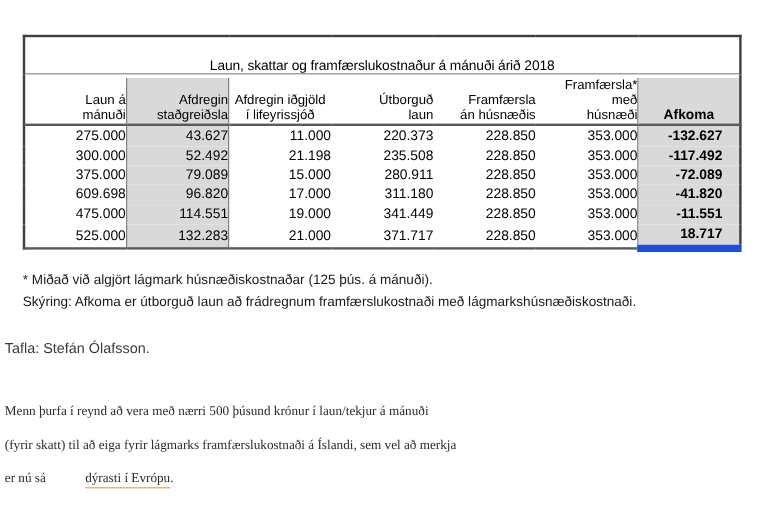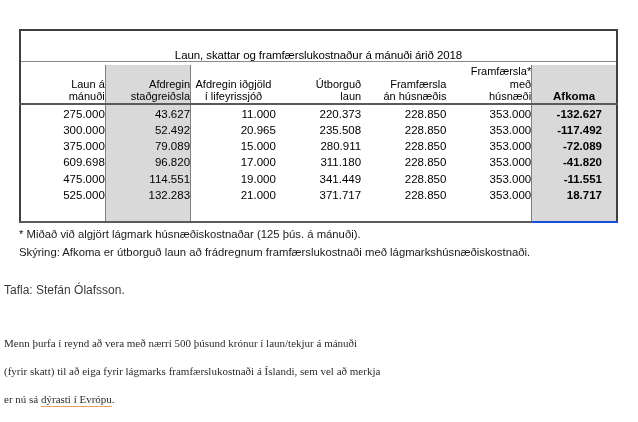--- a/index.html
+++ b/index.html
@@ -100,22 +100,22 @@
   .cell.gray { background: #d9d9d9; }
   .cell.afkoma {
     background: #d9d9d9;
     font-weight: bold;
     padding-right: 14px;
   }
   .cell.sep-left  { border-left: 1px solid #808080; }
   .cell.sep-right { border-right: 1px solid #808080; }
 
   tr.first-body .cell { padding-top: 1px; }
-  tr.last-body .cell { border-bottom: 2px solid #5a5a5a; padding-bottom: 18px; margin-top: 16px; }
-  tr.last-body .cell.afkoma { border-bottom: 2px solid #1d4ed8; }
+  tr.last-body .cell { border-bottom: 2px solid #5a5a5a; padding-bottom: 1px; margin-top: 16px; }
+  tr.last-body .cell.afkoma { border-bottom: 6px solid #1d4ed8; }
 
   
   .edge-left  { border-left: 2px solid #3f3f3f; }
   .edge-right { border-right: 2px solid #3f3f3f; }
 
   
   .footnotes {
     position: absolute;
     left: 19px;
     top: 226px;
@@ -147,20 +147,21 @@
     line-height: 28px;
     color: #2b2b2b;
   }
   .body-para .line { white-space: nowrap; display: block; }
 
   a.inline-link {
     color: #2b2b2b;
     text-decoration: none;
     border-bottom: 1.5px solid #e2a268;
     padding-bottom: 1px;
+    margin-left: 30px;
   }
 </style>
 </head>
 <body>
 
 <div class="page">
 
   <div class="table-wrap">
     <table class="data-table">
       <tbody>
@@ -195,21 +196,21 @@
           <td class="cell">11.000</td>
           <td class="cell">220.373</td>
           <td class="cell">228.850</td>
           <td class="cell sep-right">353.000</td>
           <td class="cell afkoma edge-right">-132.627</td>
         </tr>
 
         <tr>
           <td class="cell edge-left">300.000</td>
           <td class="cell gray sep-left sep-right">52.492</td>
-          <td class="cell">20.965</td>
+          <td class="cell">21.198</td>
           <td class="cell">235.508</td>
           <td class="cell">228.850</td>
           <td class="cell sep-right">353.000</td>
           <td class="cell afkoma edge-right">-117.492</td>
         </tr>
 
 
         <tr>
           <td class="cell edge-left">375.000</td>
           <td class="cell gray sep-left sep-right">79.089</td>

